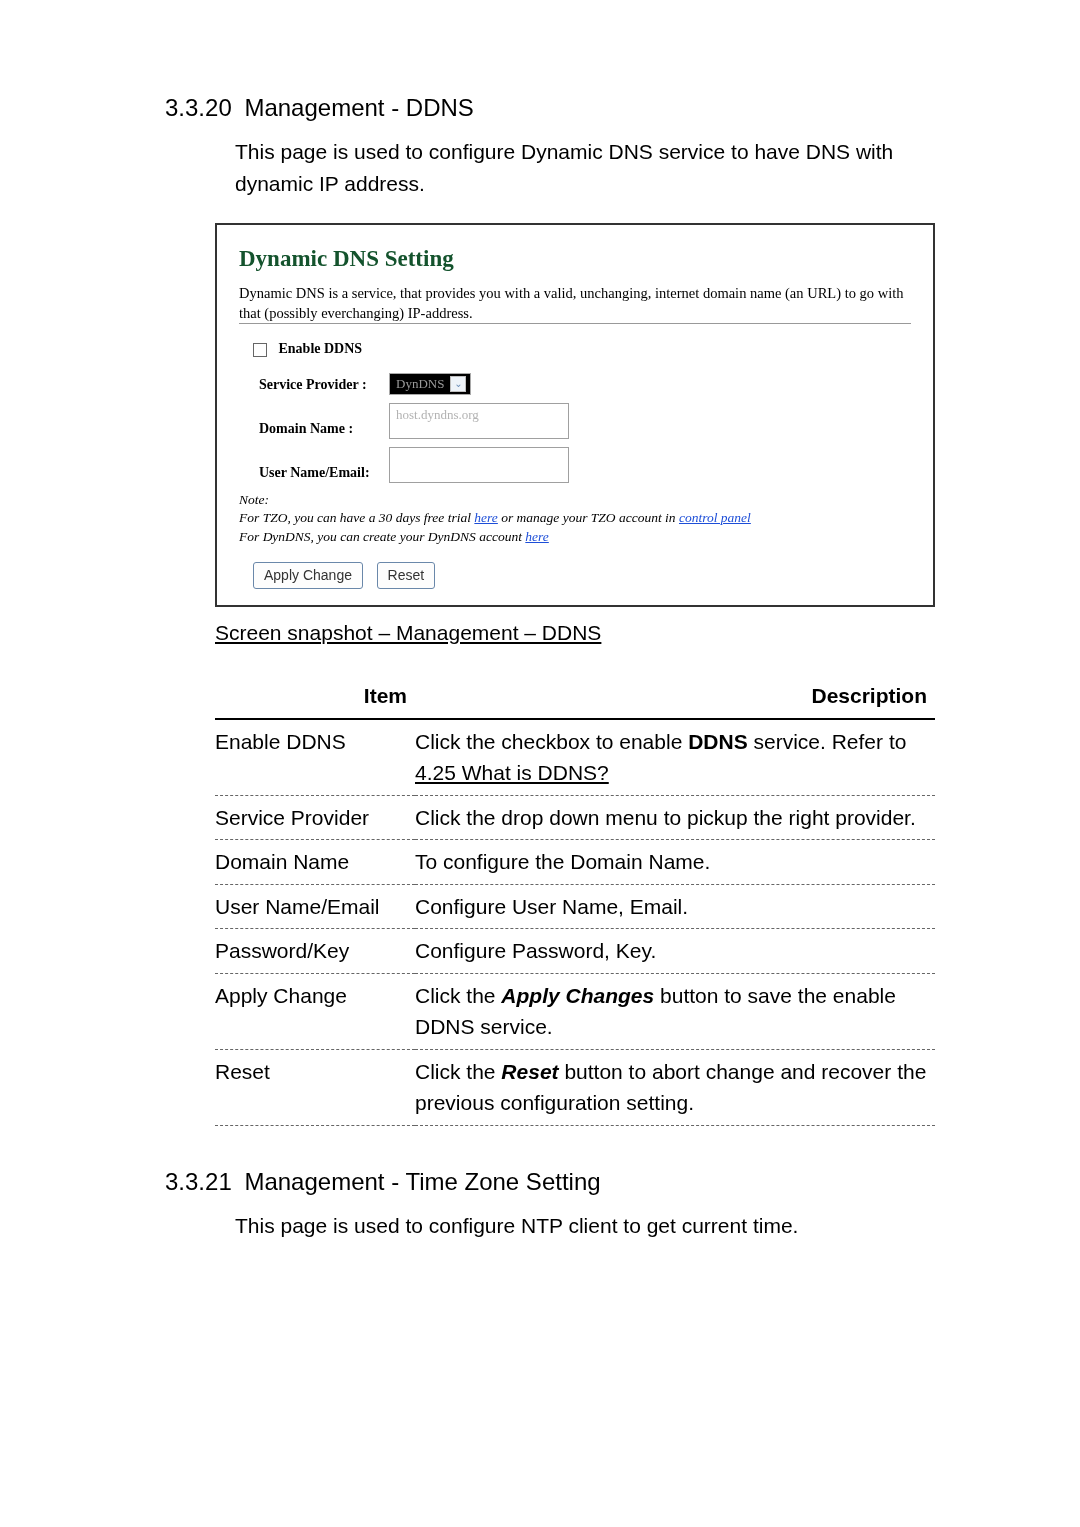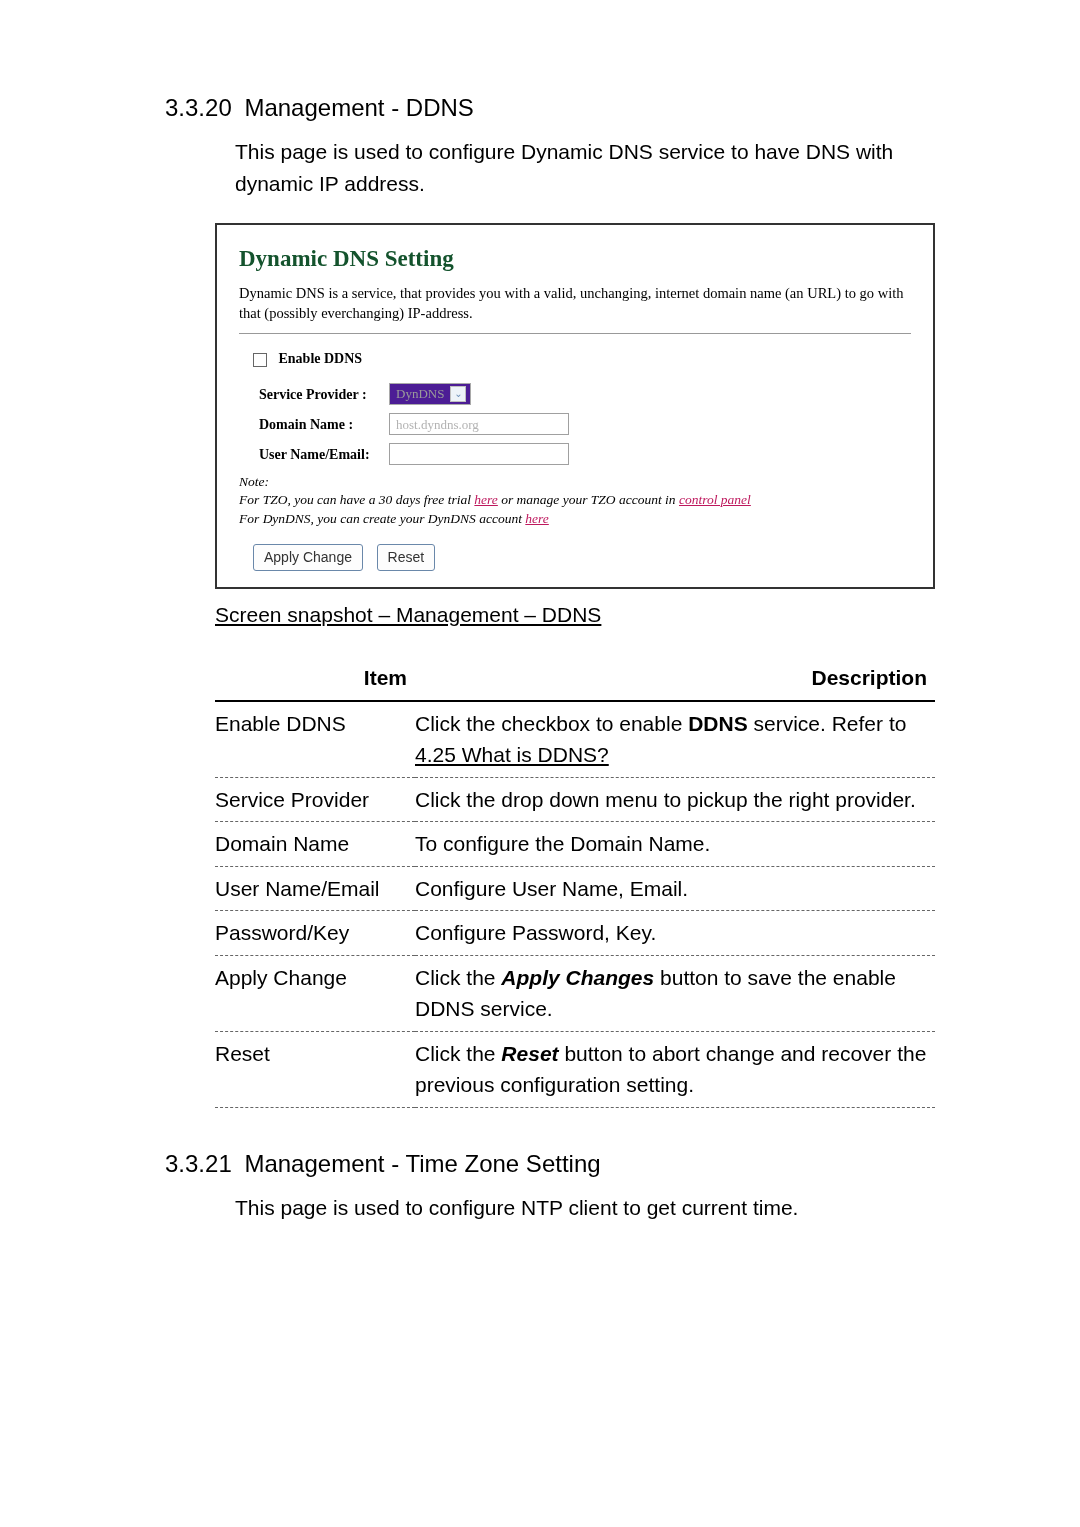--- a/index.html
+++ b/index.html
@@ -35,21 +35,21 @@
   }
   .screenshot-title {
     font-family: "Times New Roman", Times, serif;
     font-size: 23px;
     font-weight: bold;
     color: #14532d;
     margin-bottom: 10px;
   }
   .screenshot-desc {
     border-bottom: 1px solid #999;
-    padding-bottom: 10px;
+    padding-bottom: 0;
     margin-bottom: 16px;
   }
   .form-row {
     display: flex;
     align-items: flex-end;
     margin-bottom: 8px;
     margin-left: 20px;
   }
   .form-row .lbl {
     width: 130px;
@@ -68,51 +68,51 @@
     margin-left: 14px;
     margin-bottom: 14px;
     font-weight: bold;
     font-size: 14px;
   }
   .fake-select {
     display: inline-flex;
     align-items: center;
     height: 22px;
     border: 1px solid #a9a9a9;
-    background: #4c1d95;
+    background: #000000;
     color: #9a9a9a;
     font-size: 13px;
     padding: 0 4px 0 6px;
     gap: 6px;
   }
   .fake-select .chev {
     border: 1px solid #bfbfbf;
     width: 16px; height: 16px;
     display: inline-flex; align-items: center; justify-content: center;
     font-size: 10px;
     color: #6a8db8;
     background: #eef3f9;
   }
   .fake-input {
     display: inline-block;
-    height: 22px;
+    height: 36px;
     width: 180px;
     border: 1px solid #a0a0a0;
     background: #fff;
     color: #b3b3b3;
     font-size: 13px;
     padding: 2px 6px;
   }
   .note-block {
     margin-top: 8px;
     font-style: italic;
     font-size: 13.5px;
     font-family: "Times New Roman", Times, serif;
   }
-  .note-block .link { color: #be185d; text-decoration: underline; }
+  .note-block .link { color: #1d4ed8; text-decoration: underline; }
   .btn-row {
     margin-left: 14px;
     margin-top: 16px;
   }
   .ss-btn {
     display: inline-block;
     padding: 3px 10px;
     font-size: 14px;
     font-family: Arial, sans-serif;
     color: #333;

